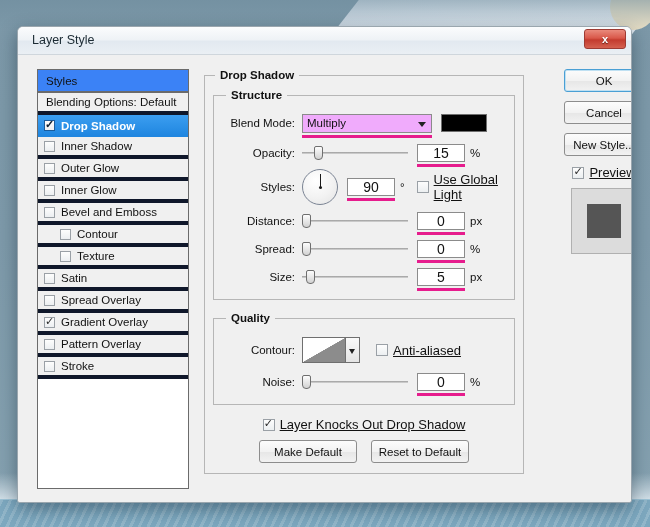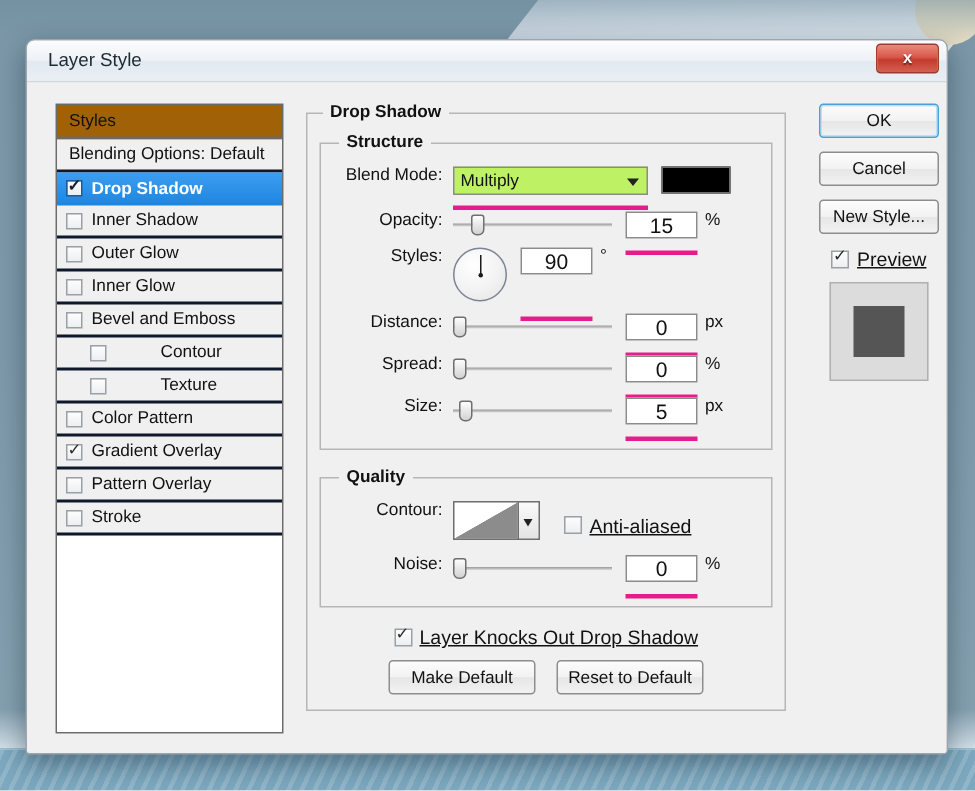--- a/index.html
+++ b/index.html
@@ -83,33 +83,33 @@
   
   #styles-panel {
     position: absolute; left: 19px; top: 14px;
     width: 152px; height: 420px;
     background: #fff;
     border: 1px solid #6b6b6b;
   }
   #styles-header {
     height: 23px; line-height: 23px; padding-left: 8px;
     font-size: 11.5px; color: #111;
-    background: #a16207;
+    background: #3b82f6;
     border-bottom: 2px solid #6b6b6b;
   }
   #styles-list { background: #f0f0f0; }
   .style-row {
     display: flex; align-items: center;
     height: 22px; padding-left: 6px;
     font-size: 11.5px; color: #111;
-    border-bottom: 2px solid #0f172a;
+    border-bottom: 4px solid #0f172a;
     cursor: pointer;
   }
   .style-row.plain { padding-left: 8px; }
-  .style-row.indent { padding-left: 22px; gap: 30px; }
+  .style-row.indent { padding-left: 22px; }
   .style-row.selected {
     background: linear-gradient(180deg, #3c9ef0 0%, #1f86e0 100%);
     color: #fff; font-weight: bold;
     border-bottom: 1px solid #1f86e0;
   }
   .cb {
     width: 11px; height: 11px; margin-right: 6px; flex: 0 0 auto;
     border: 1px solid #9aa0a6;
     background: linear-gradient(180deg, #fdfdfd, #eceff1);
     position: relative;
@@ -131,39 +131,39 @@
     margin: 0;
   }
   fieldset.grp > legend {
     font-size: 11.5px; font-weight: bold; color: #111;
     padding: 0 5px; margin-left: 2px;
   }
   #outer-grp { padding: 6px 8px 10px 8px; }
   #structure-grp { margin: 2px 0 0 0; }
   #quality-grp { margin: 12px 0 10px 0; }
 
-  .row { display: flex; height: 24px; }
+  .row { display: flex; align-items: center; height: 24px; }
   .lbl {
     width: 78px; text-align: right; padding-right: 7px;
     font-size: 11.5px; color: #111; flex: 0 0 auto;
   }
   .unit { font-size: 11.5px; color: #111; margin-left: 5px; }
 
   
   .ul { position: relative; }
   .ul::after {
     content: ""; position: absolute;
     left: 0; right: 0; bottom: -5px; height: 3px;
     background: #e61c8d;
   }
 
   select.combo, .combo {
     height: 19px; width: 130px;
     font-family: "Liberation Sans", sans-serif; font-size: 11.5px;
-    color: #111; background: #bef264;
+    color: #111; background: #f0abfc;
     border: 1px solid #8b8b8b;
     padding: 0 16px 0 4px;
     display: flex; align-items: center;
     position: relative; cursor: pointer;
   }
   .combo .caret {
     position: absolute; right: 5px; top: 7px;
     width: 0; height: 0;
     border-left: 4px solid transparent; border-right: 4px solid transparent;
     border-top: 5px solid #222;
@@ -247,21 +247,21 @@
   .dbtn {
     min-width: 98px; height: 23px;
     font-size: 11.5px; color: #111;
     background: linear-gradient(180deg, #fcfcfc 0%, #f2f2f2 50%, #e6e6e6 51%, #f2f2f2 100%);
     border: 1px solid #8d8d8d; border-radius: 3px;
     display: flex; align-items: center; justify-content: center;
     cursor: pointer;
   }
 
   
-  #right-col { position: absolute; left: 528px; top: 14px; width: 80px; }
+  #right-col { position: absolute; left: 546px; top: 14px; width: 80px; }
   .rbtn {
     width: 80px; height: 23px; margin-bottom: 9px;
     font-size: 11.5px; color: #111;
     background: linear-gradient(180deg, #fcfcfc 0%, #f2f2f2 50%, #e6e6e6 51%, #f2f2f2 100%);
     border: 1px solid #8d8d8d; border-radius: 3px;
     display: flex; align-items: center; justify-content: center;
     cursor: pointer;
   }
   .rbtn.primary {
     border: 1px solid #4a9fd4;
@@ -323,21 +323,25 @@
             <div class="style-row indent">
               <span class="cb"></span>
               <span>Contour</span>
             </div>
             <div class="style-row indent">
               <span class="cb"></span>
               <span>Texture</span>
             </div>
             <div class="style-row">
               <span class="cb"></span>
-              <span>Color Pattern</span>
+              <span>Satin</span>
+            </div>
+            <div class="style-row">
+              <span class="cb"></span>
+              <span>Spread Overlay</span>
             </div>
             <div class="style-row">
               <span class="cb on"></span>
               <span>Gradient Overlay</span>
             </div>
             <div class="style-row">
               <span class="cb"></span>
               <span>Pattern Overlay</span>
             </div>
             <div class="style-row">
@@ -380,20 +384,24 @@
             <div class="row" style="height:44px">
               <div class="lbl">Styles:</div>
               <div class="dial">
                 <div class="needle"></div>
                 <div class="hub"></div>
               </div>
               <div class="ul" style="margin-left:9px">
                 <div class="num">90</div>
               </div>
               <div class="unit">°</div>
+              <div class="chk" style="margin-left:12px">
+                <span class="box"></span>
+                <span class="t">Use Global Light</span>
+              </div>
             </div>
 
             <div class="row">
               <div class="lbl">Distance:</div>
               <div class="slider">
                 <div class="track"></div>
                 <div class="thumb" style="left:0px"></div>
               </div>
               <div class="ul" style="margin-left:9px">
                 <div class="num">0</div>

